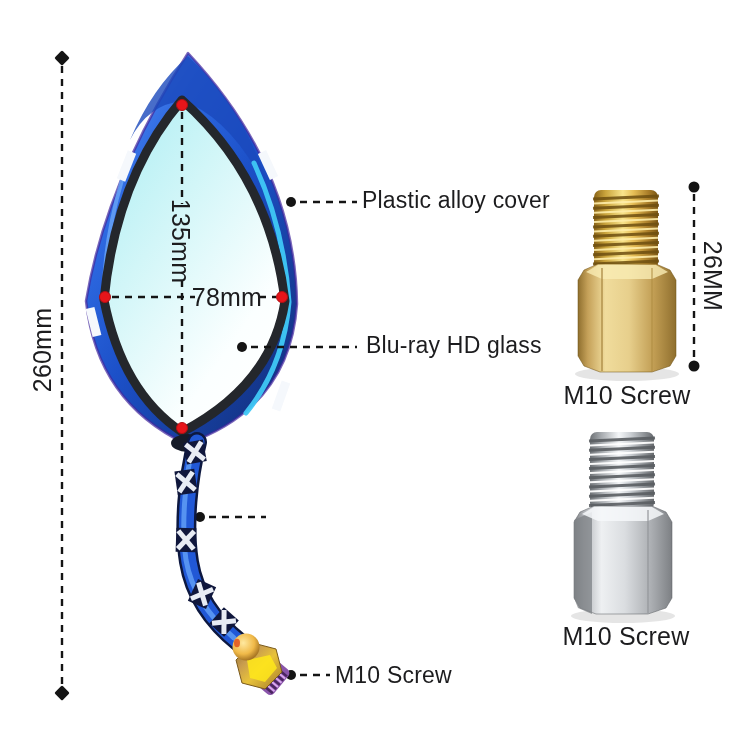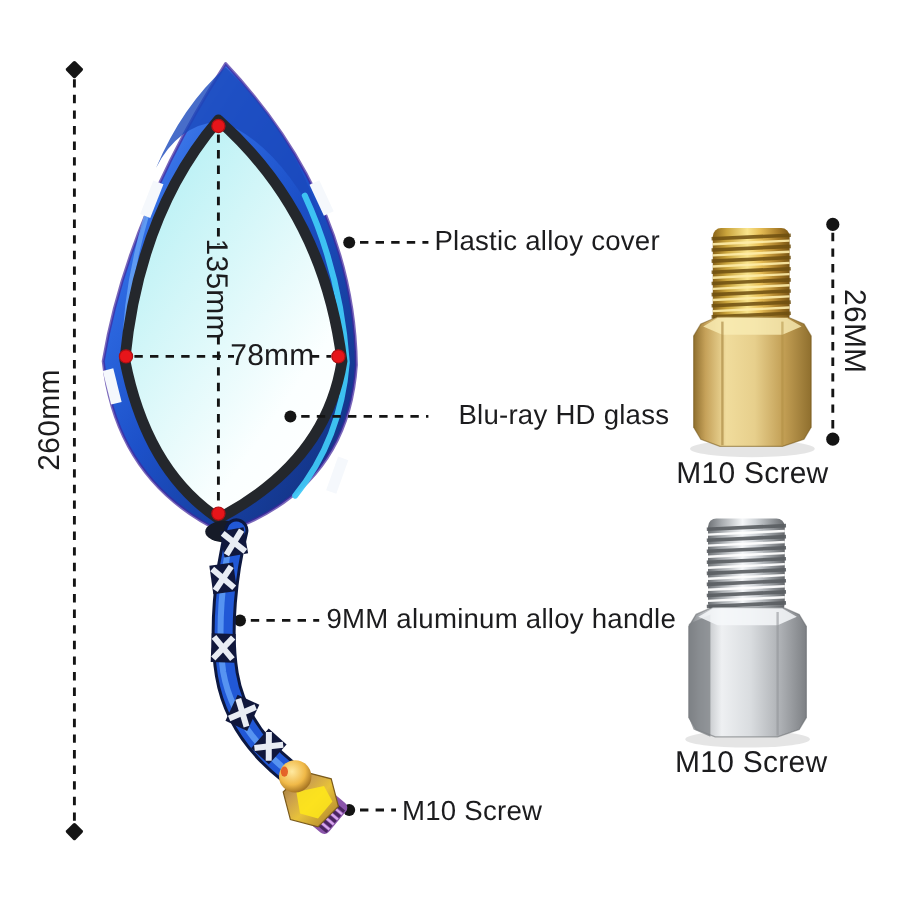--- a/index.html
+++ b/index.html
@@ -261,23 +261,22 @@
   </svg>
 
   <div class="lbl dim rot-ccw" style="left:42px;top:350px;">260mm</div>
 
   <div class="lbl dim rot-cw" style="left:180px;top:241px;">135mm</div>
 
   <div class="lbl dim centered" style="left:227px;top:297px;">78mm</div>
 
   <div class="lbl left-anchor" style="left:362px;top:201px;">Plastic alloy cover</div>
 
-  <div class="lbl left-anchor" style="left:382px;top:346px;">Blu-ray HD glass</div>
-
-  <div class="lbl left-anchor" style="left:272px;top:516px;">9MM aluminum alloy handle</div>
+  <div class="lbl left-anchor" style="left:366px;top:346px;">Blu-ray HD glass</div>
+
 
   <div class="lbl left-anchor" style="left:335px;top:676px;">M10 Screw</div>
 
   <div class="lbl screw centered" style="left:627px;top:395px;">M10 Screw</div>
 
   <div class="lbl dim rot-cw" style="left:712px;top:276px;">26MM</div>
 
   <div class="lbl screw centered" style="left:626px;top:636px;">M10 Screw</div>
 
 </div>

